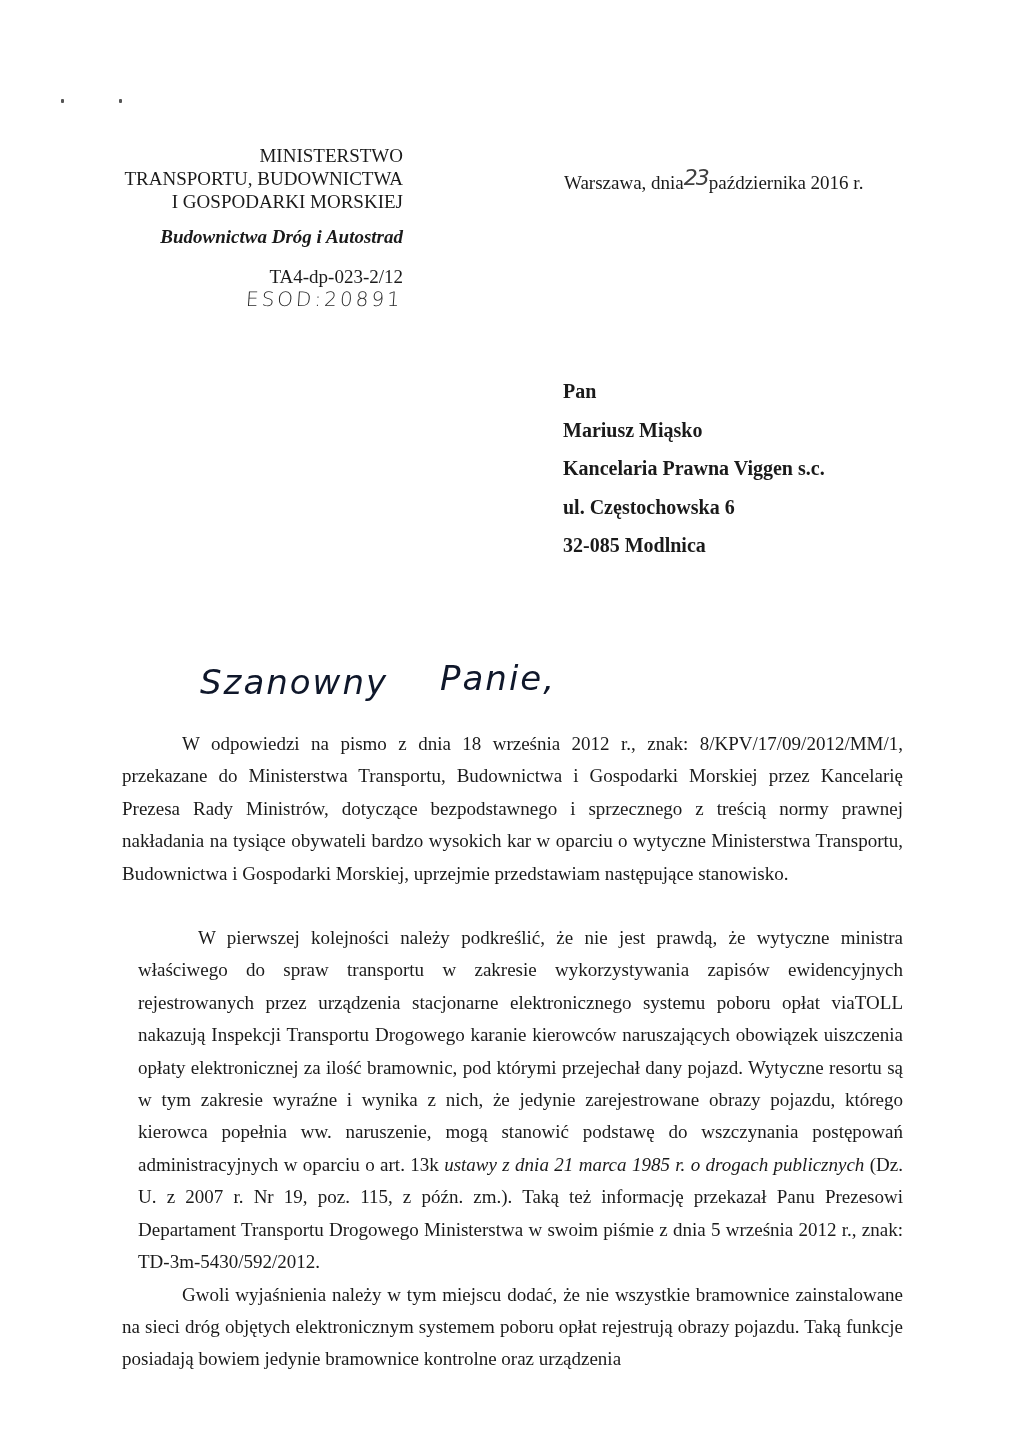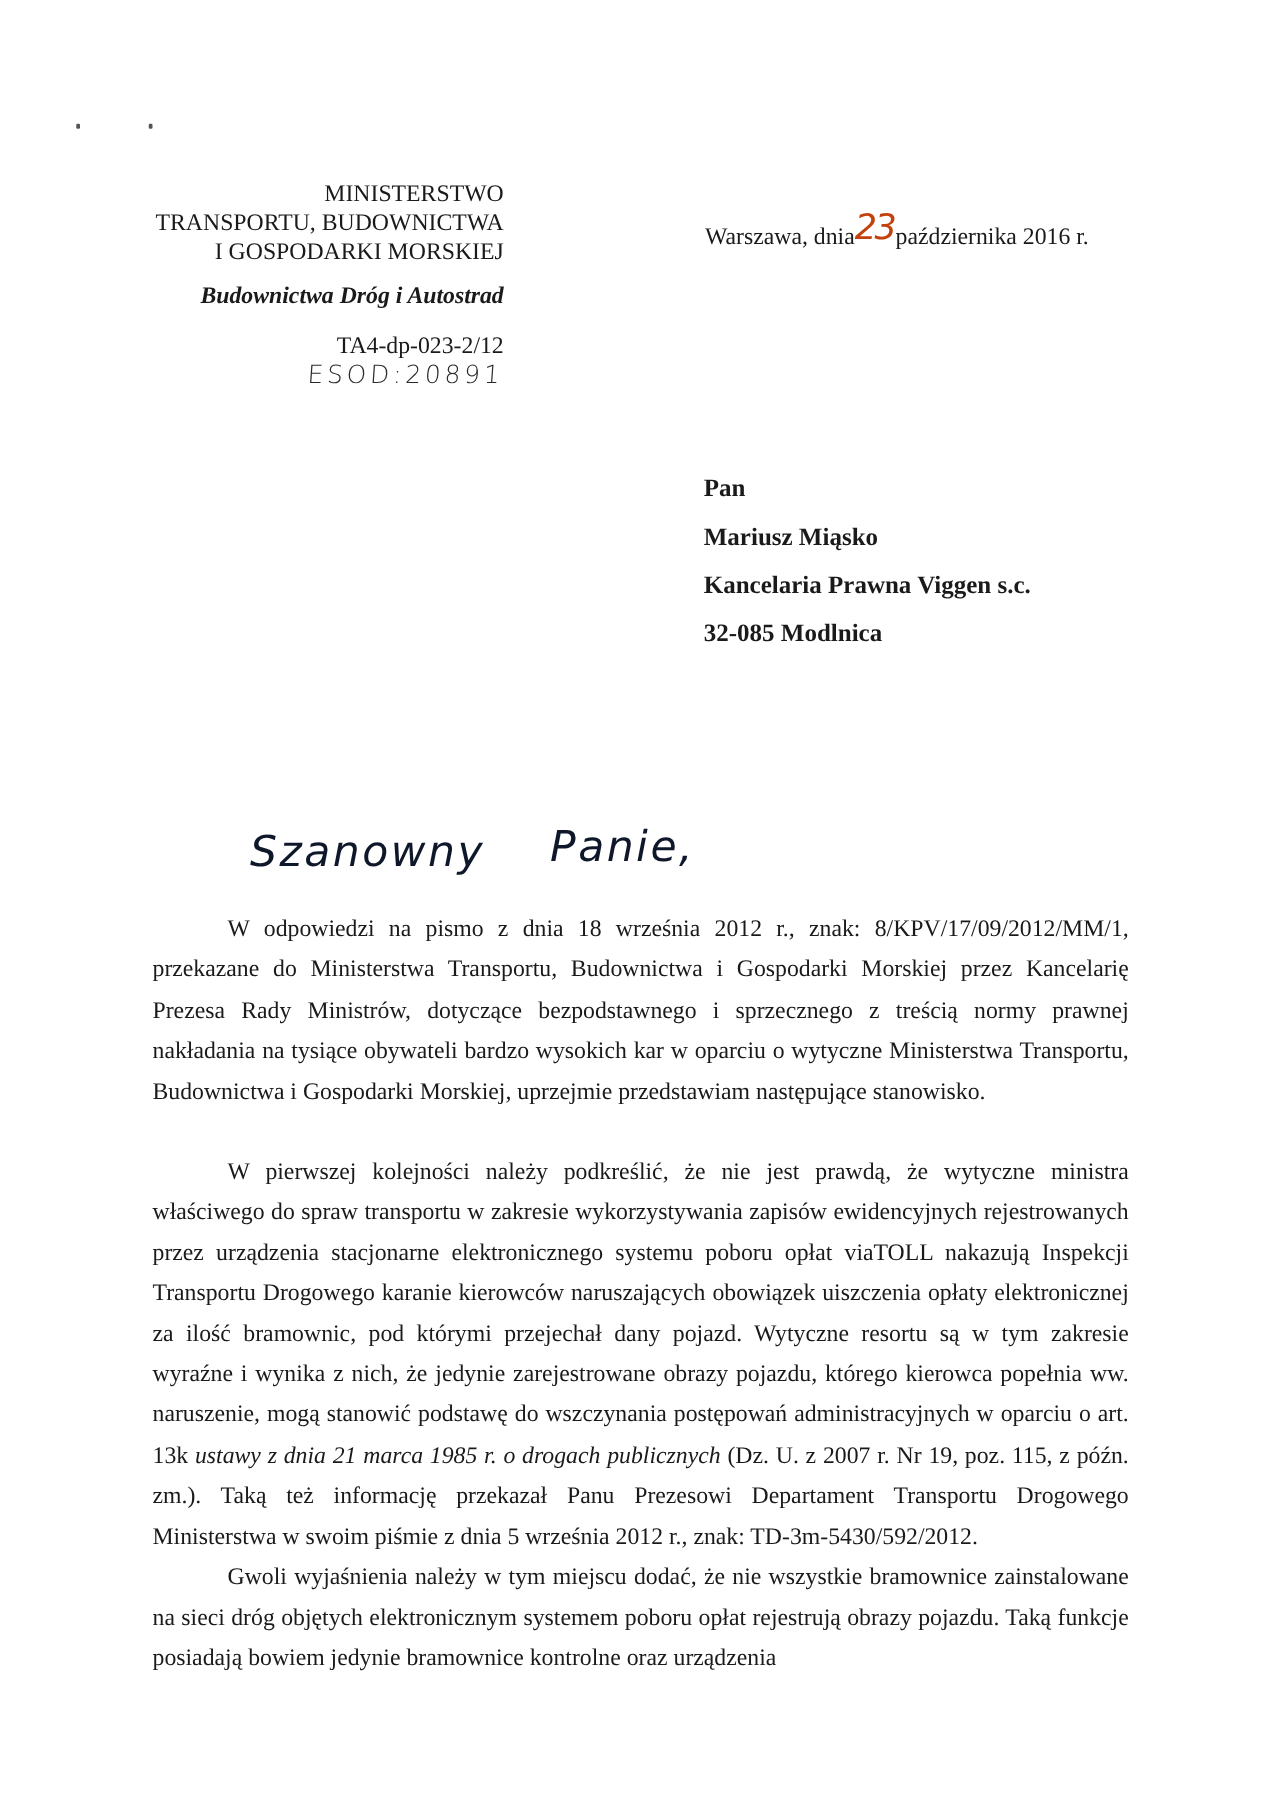--- a/index.html
+++ b/index.html
@@ -17,40 +17,40 @@
     }
     .header-left .ref { margin-top: 18px; font-size: 19px; line-height: 22px; }
     .handwritten {
       font-family: "DejaVu Sans", sans-serif; font-weight: 200; letter-spacing: 3px;
       color: #2a2a2a; font-size: 20px; transform: skewX(-4deg); display: inline-block;
     }
     .date-line {
       position: absolute; left: 564px; top: 169px; font-size: 19px; white-space: nowrap;
     }
     .date-line .day {
-      font-family: "DejaVu Sans", sans-serif; font-size: 28px; font-style: italic;
-      color: #c2410c; position: relative; top: -4px; margin: 0 1px 0 0; letter-spacing: -2px;
+      font-family: "DejaVu Sans", sans-serif; font-size: 22px; font-style: italic;
+      color: #404040; position: relative; top: -4px; margin: 0 1px 0 0; letter-spacing: -2px;
     }
     .recipient {
       position: absolute; left: 563px; top: 372px; font-weight: bold; font-size: 20px;
       line-height: 38.5px;
     }
     .salutation {
       position: absolute; left: 200px; top: 662px; width: 500px; height: 50px;
     }
     .salutation span {
       font-family: "DejaVu Sans", sans-serif; font-weight: 200; font-size: 34px;
       color: #0f172a; letter-spacing: 2px; position: absolute; font-style: italic;
     }
     .body-text {
       position: absolute; left: 122px; width: 781px; font-size: 19px; line-height: 32.4px;
       text-align: justify;
     }
     .body-text p { margin: 0; text-indent: 60px; }
-    .body-text p.noindent-gap { margin-top: 32px; }
+    .body-text p.noindent-gap { margin-top: 32px; margin-left: 16px; }
     .body-text em { font-style: italic; }
   </style>
 </head>
 <body>
 
 <div class="speck" style="left:61px; top:99px;"></div>
 <div class="speck" style="left:119px; top:99px;"></div>
 
 <div class="header-left">
   <div>MINISTERSTWO</div>
@@ -64,20 +64,21 @@
 </div>
 
 <div class="date-line">
   <span>Warszawa, dnia</span><span class="day">23</span><span>października 2016 r.</span>
 </div>
 
 <div class="recipient">
   <div>Pan</div>
   <div>Mariusz Miąsko</div>
   <div>Kancelaria Prawna Viggen s.c.</div>
+  <div>ul. Częstochowska 6</div>
   <div>32-085 Modlnica</div>
 </div>
 
 <div class="salutation">
   <span style="left:0; top:0;">Szanowny</span>
   <span style="left:240px; top:-4px;">Panie,</span>
 </div>
 
 <div class="body-text" style="top:728px;">
   <p>W odpowiedzi na pismo z dnia 18 września 2012 r., znak: 8/KPV/17/09/2012/MM/1, przekazane do Ministerstwa Transportu, Budownictwa i Gospodarki Morskiej przez Kancelarię Prezesa Rady Ministrów, dotyczące bezpodstawnego i sprzecznego z treścią normy prawnej nakładania na tysiące obywateli bardzo wysokich kar w oparciu o wytyczne Ministerstwa Transportu, Budownictwa i Gospodarki Morskiej, uprzejmie przedstawiam następujące stanowisko.</p>

